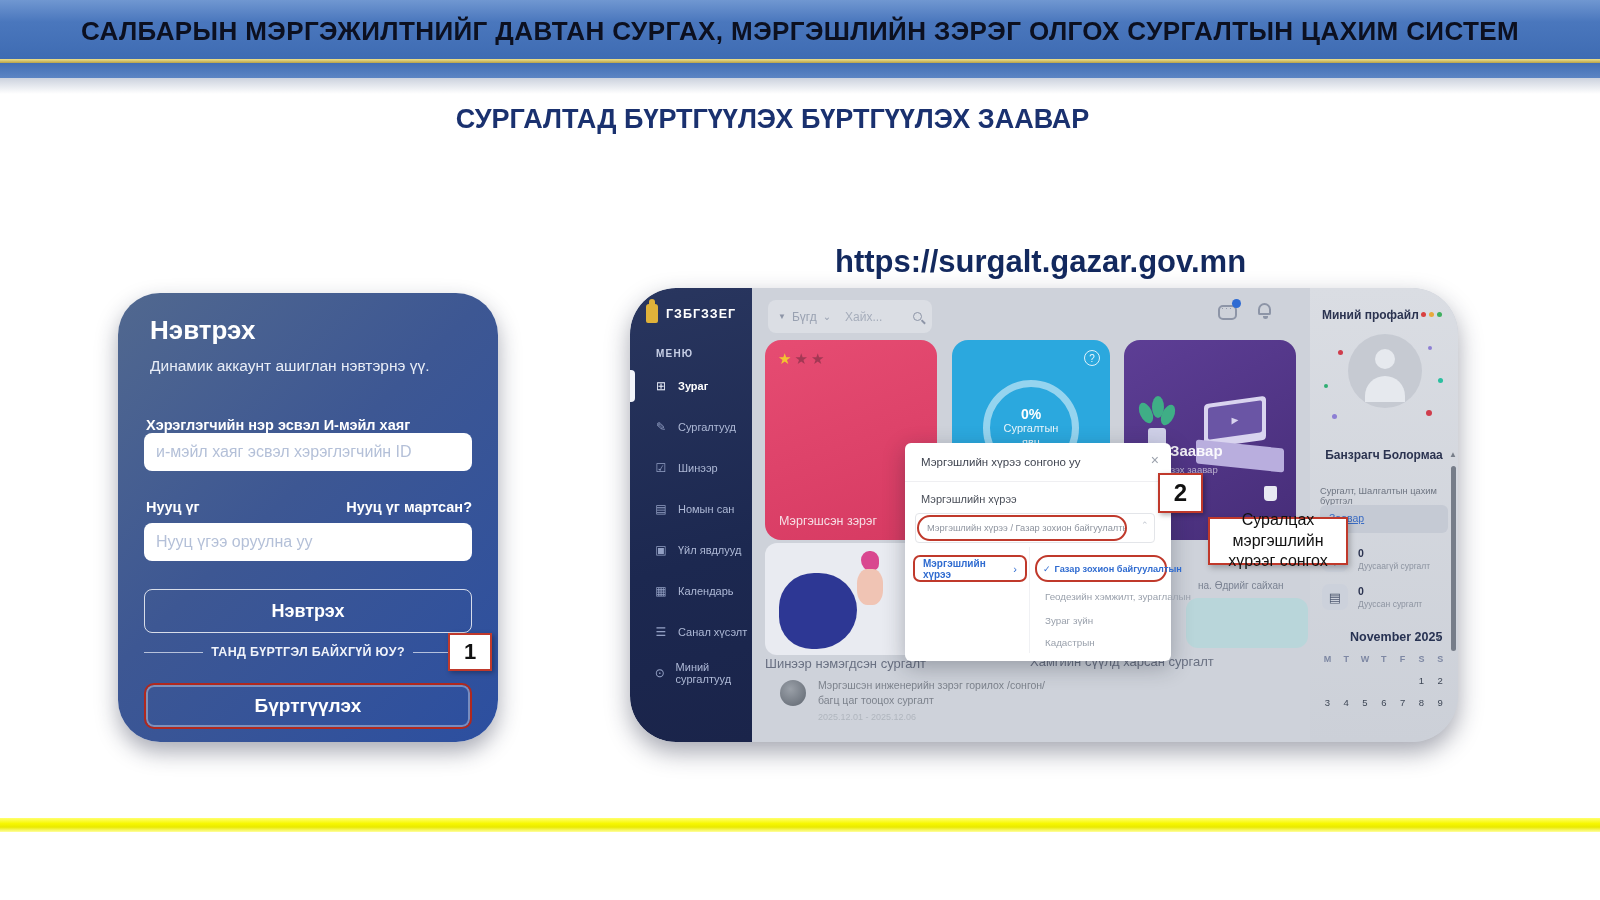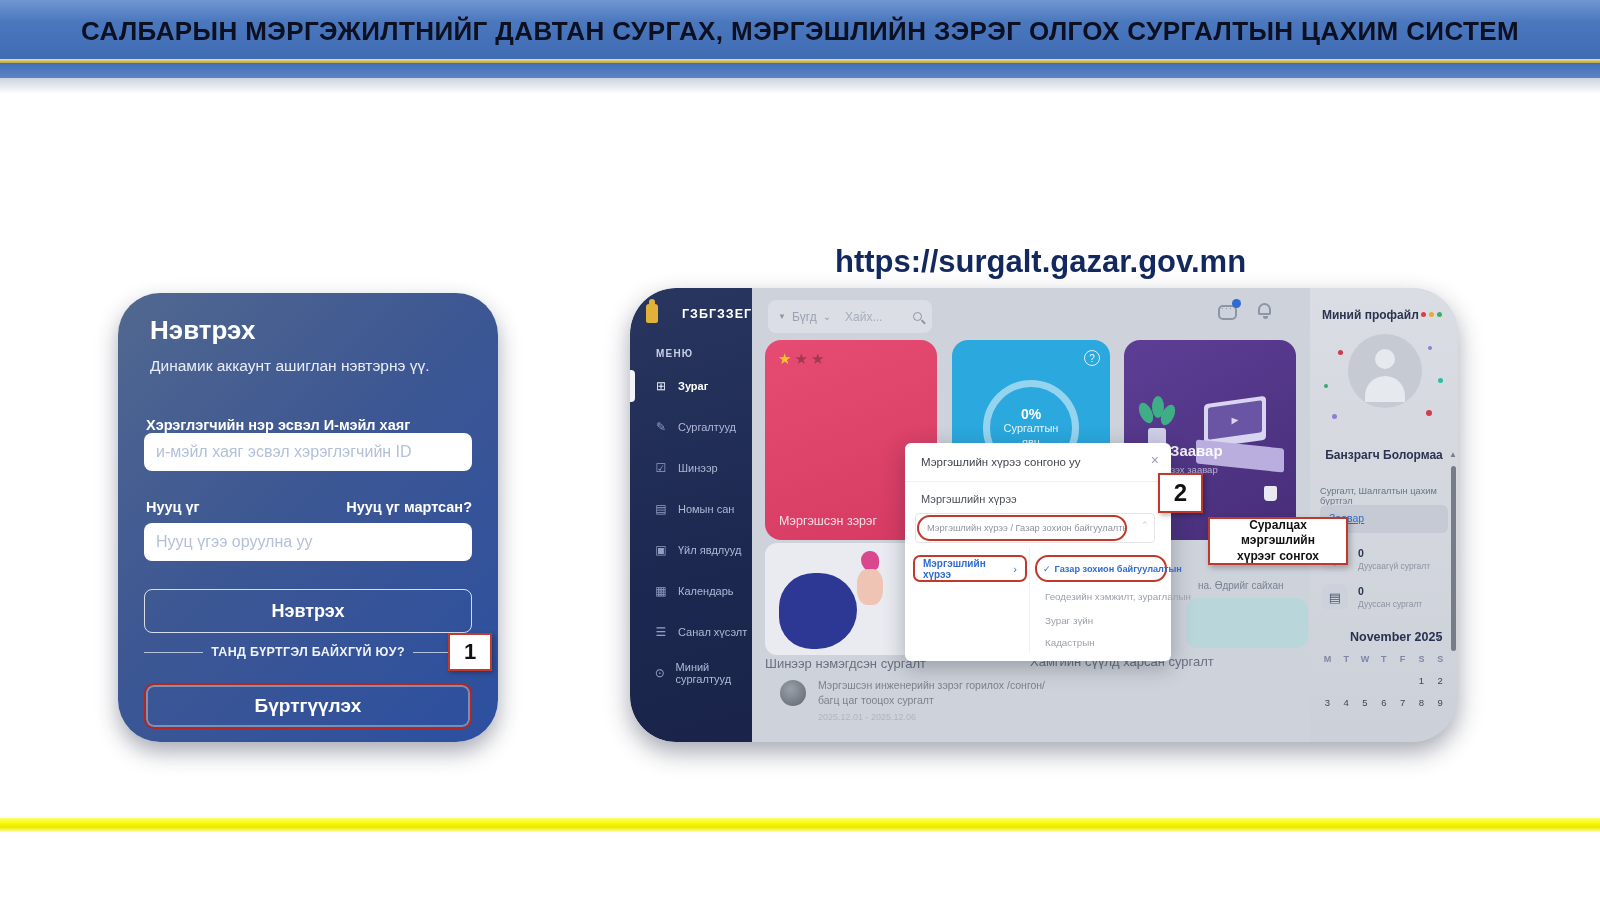--- a/index.html
+++ b/index.html
@@ -44,21 +44,21 @@
   .lg-badge1 { position:absolute; left:330px; top:340px; width:44px; height:38px; font-size:22px; z-index:3; }
   .lg-register { position:absolute; left:26px; top:390px; width:328px; height:46px; background:transparent;
     border:2px solid #b0281e; box-shadow:inset 0 0 0 2px rgba(255,255,255,.35); border-radius:10px;
     color:#fff; font-size:19px; font-weight:bold; font-family:"Liberation Sans",sans-serif; cursor:pointer; }
 
   
   .dash { position:absolute; left:630px; top:288px; width:828px; height:454px; border-radius:46px;
     background:#ced2da; box-shadow:0 10px 24px rgba(30,35,60,.4); overflow:hidden; }
   .side { position:absolute; left:0; top:0; width:122px; height:454px; border-radius:46px 0 0 46px;
     background:linear-gradient(165deg,#29365f 0%,#1c2850 60%,#1a244a 100%); }
-  .side-logo { position:absolute; left:16px; top:16px; display:flex; align-items:center; gap:24px; }
+  .side-logo { position:absolute; left:16px; top:16px; display:flex; align-items:center; gap:8px; }
   .emblem { width:12px; height:19px; background:#e0b23a; border-radius:3px 3px 2px 2px; position:relative; }
   .emblem::before { content:""; position:absolute; left:3px; top:-5px; width:6px; height:6px; background:#e0b23a; border-radius:50% 50% 0 0; }
   .logo-text { font-size:12.5px; font-weight:bold; color:#fff; letter-spacing:1px; }
   .menu-header { position:absolute; left:26px; top:60px; font-size:10px; font-weight:bold; color:#c7cfe6; letter-spacing:1.2px; }
   .active-bar { position:absolute; left:0; top:82px; width:5px; height:32px; background:#f2f4fa; border-radius:0 4px 4px 0; }
   .mi { position:absolute; left:24px; height:20px; display:flex; align-items:center; gap:10px; cursor:pointer; }
   .mi .ic { font-size:12px; color:#93a0c4; width:14px; text-align:center; }
   .mi .lb { font-size:11px; color:#aeb9d6; }
   .mi.active .lb { color:#fff; font-weight:bold; }
   .mi.active .ic { color:#e9edf8; }
@@ -161,38 +161,39 @@
   .m-cat .c { font-size:11px; color:#2f6bd0; }
   .m-sel { position:absolute; left:130px; top:112px; width:132px; height:27px; border:2px solid #c0392b; border-radius:13px;
     display:flex; align-items:center; gap:4px; padding:0 6px; cursor:pointer; }
   .m-sel .ck { font-size:9px; color:#2f6bd0; }
   .m-sel .t { font-size:9.2px; font-weight:bold; color:#2f6bd0; white-space:nowrap; }
   .m-opt { position:absolute; left:140px; font-size:9.8px; color:#9aa1ac; cursor:pointer; white-space:nowrap; }
 
   .badge2 { position:absolute; left:528px; top:185px; width:45px; height:40px; font-size:24px; z-index:6; }
   .annot { position:absolute; left:578px; top:229px; width:140px; height:48px; background:#fff; border:2.5px solid #c0392b;
     z-index:6; display:flex; align-items:center; justify-content:center; text-align:center;
-    font-size:12px; font-weight:bold; color:#111; line-height:1.3; box-shadow:2px 3px 6px rgba(0,0,0,.25); padding:15px; }
+    font-size:16px; font-weight:normal; color:#111; line-height:1.3; box-shadow:2px 3px 6px rgba(0,0,0,.25); padding:15px; }
 
   
   .yellow-bar { position:absolute; left:0; top:818px; width:100%; height:14px;
     background:linear-gradient(180deg,#ffff6e 0%,#f7f700 40%,#e9e900 65%,#ffff9e 100%); }
   .footer { position:absolute; left:0; top:832px; width:100%; height:68px; background:#fff; }
 </style>
 </head>
 <body>
 
 <div id="page">
 
   <div class="banner">
     <div class="banner-title">САЛБАРЫН МЭРГЭЖИЛТНИЙГ ДАВТАН СУРГАХ, МЭРГЭШЛИЙН ЗЭРЭГ ОЛГОХ СУРГАЛТЫН ЦАХИМ СИСТЕМ</div>
     <div class="gold-line"></div>
   </div>
   <div class="banner-fade"></div>
 
+  <div class="doc-title">СУРГАЛТАД БҮРТГҮҮЛЭХ БҮРТГҮҮЛЭХ ЗААВАР</div>
   <div class="url-title">https://surgalt.gazar.gov.mn</div>
 
   <div class="login">
     <div class="lg-title">Нэвтрэх</div>
     <div class="lg-sub">Динамик аккаунт ашиглан нэвтэрнэ үү.</div>
     <div class="lg-label" style="left:28px;top:124px;">Хэрэглэгчийн нэр эсвэл И-мэйл хаяг</div>
     <input class="lg-input" style="top: 140px;" placeholder="и-мэйл хаяг эсвэл хэрэглэгчийн ID">
     <div class="lg-label" style="left:28px;top:206px;">Нууц үг</div>
     <div class="lg-forgot">Нууц үг мартсан?</div>
     <input class="lg-input" style="top: 230px;" placeholder="Нууц үгээ оруулна уу">

